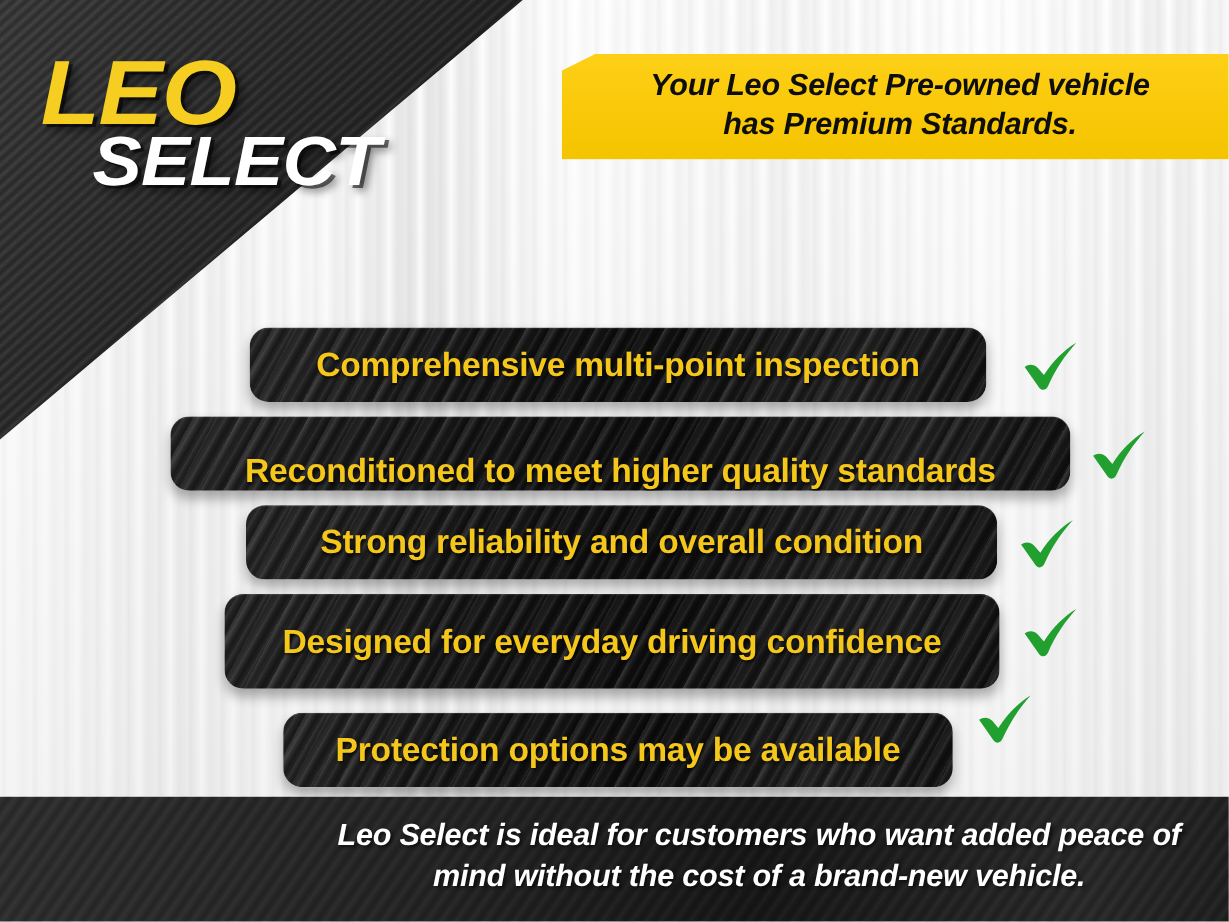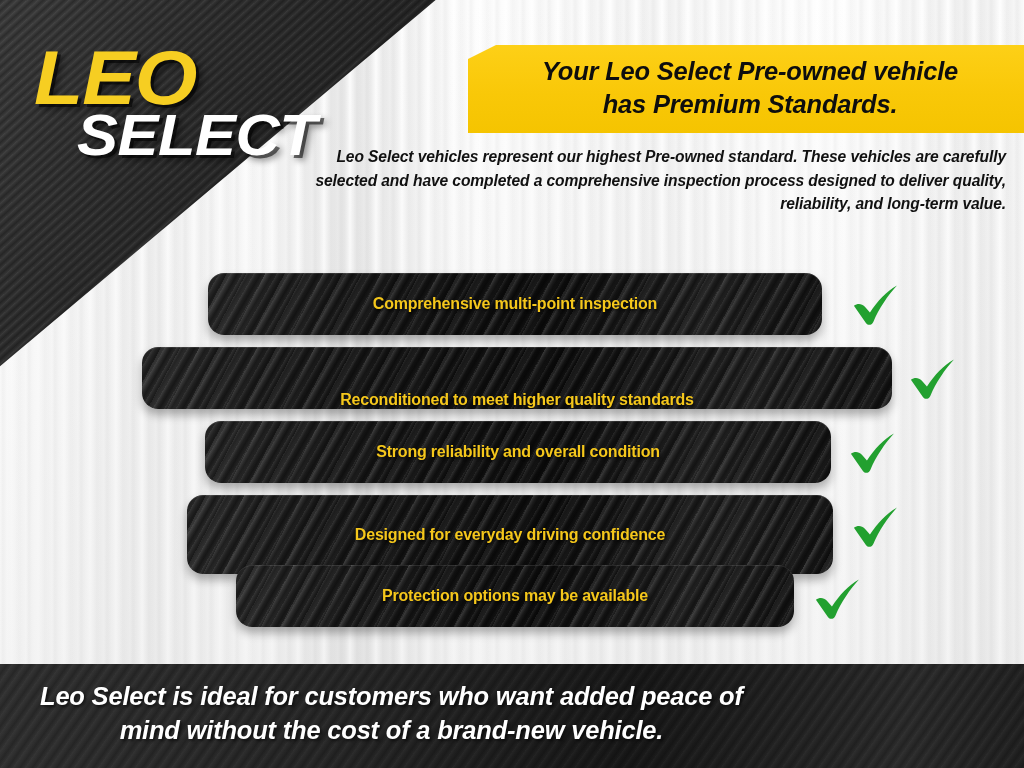--- a/index.html
+++ b/index.html
@@ -178,21 +178,21 @@
         rgba(255,255,255,0.0) 9px,
         rgba(0,0,0,0.0) 17px),
       linear-gradient(108deg, #242424 0%, #141414 28%, #0b0b0b 55%, #1d1d1d 80%, #101010 100%);
     display: flex;
     align-items: center;
     justify-content: center;
     overflow: hidden;
   }
   .pill-label {
     color: #F5C71B;
-    font-size: 16px;
+    font-size: 28px;
     font-weight: 900;
     letter-spacing: -0.2px;
     white-space: nowrap;
     text-shadow: 1px 2px 3px rgba(0,0,0,0.75);
     padding: 0 10px;
   }
   .check {
     position: absolute;
     width: 54px;
     height: 54px;
@@ -209,21 +209,21 @@
     z-index: 7;
     background:
       repeating-linear-gradient(125deg,
         rgba(255,255,255,0.035) 0px,
         rgba(255,255,255,0.0) 3px,
         rgba(0,0,0,0.18) 6px,
         rgba(255,255,255,0.015) 10px),
       linear-gradient(100deg, #2f2f2f 0%, #252525 35%, #171717 62%, #2a2a2a 88%, #202020 100%);
     display: flex;
     align-items: center;
-    justify-content: flex-start;
+    justify-content: flex-end;
   }
   .footer-text {
     color: #ffffff;
     font-size: 25.5px;
     font-weight: 900;
     font-style: italic;
     text-align: center;
     line-height: 1.32;
     letter-spacing: -0.2px;
     text-shadow: 2px 2px 3px rgba(0,0,0,0.6);
@@ -245,21 +245,20 @@
     <div class="logo-select">SELECT</div>
   </div>
 
   <div class="headline-banner">
     <div class="headline-text">
       <span>Your Leo Select Pre-owned vehicle</span><br>
       <span>has Premium Standards.</span>
     </div>
   </div>
 
-  <div class="intro-para">Leo Select vehicles represent our highest Pre-owned standard. These vehicles are carefully selected and have completed a comprehensive inspection process designed to deliver quality, reliability, and long-term value.</div>
 
   <div class="pill-list">
       <div class="pill-row" style="left: 0px; top: 0px;">
         <div class="pill" style="left: 208px; top: 273px; width: 614px; height: 62px;">
           <div class="pill-label" style="color: rgb(245, 199, 27);">Comprehensive multi-point inspection</div>
         </div>
         <div class="check" style="left: 848px; top: 278px;">
           <svg viewBox="0 0 64 64" xmlns="http://www.w3.org/2000/svg">
             <path d="M7 33 C11 30 16 30 20 34 L26 41 C35 27 46 16 58 9 C47 21 37 36 30 52 C28 56 24 57 21 53 Z" fill="#22A02F"></path>
           </svg>
@@ -289,21 +288,21 @@
         <div class="pill" style="left: 187px; top: 495px; width: 646px; height: 79px;">
           <div class="pill-label" style="color: rgb(245, 199, 27);">Designed for everyday driving confidence</div>
         </div>
         <div class="check" style="left: 848px; top: 500px;">
           <svg viewBox="0 0 64 64" xmlns="http://www.w3.org/2000/svg">
             <path d="M7 33 C11 30 16 30 20 34 L26 41 C35 27 46 16 58 9 C47 21 37 36 30 52 C28 56 24 57 21 53 Z" fill="#22A02F"></path>
           </svg>
         </div>
       </div>
       <div class="pill-row" style="left: 0px; top: 0px;">
-        <div class="pill" style="left: 236px; top: 565px; width: 558px; height: 62px;">
+        <div class="pill" style="left: 236px; top: 594px; width: 558px; height: 62px;">
           <div class="pill-label" style="color: rgb(245, 199, 27);">Protection options may be available</div>
         </div>
         <div class="check" style="left: 810px; top: 572px;">
           <svg viewBox="0 0 64 64" xmlns="http://www.w3.org/2000/svg">
             <path d="M7 33 C11 30 16 30 20 34 L26 41 C35 27 46 16 58 9 C47 21 37 36 30 52 C28 56 24 57 21 53 Z" fill="#22A02F"></path>
           </svg>
         </div>
       </div>
     </div>
 

